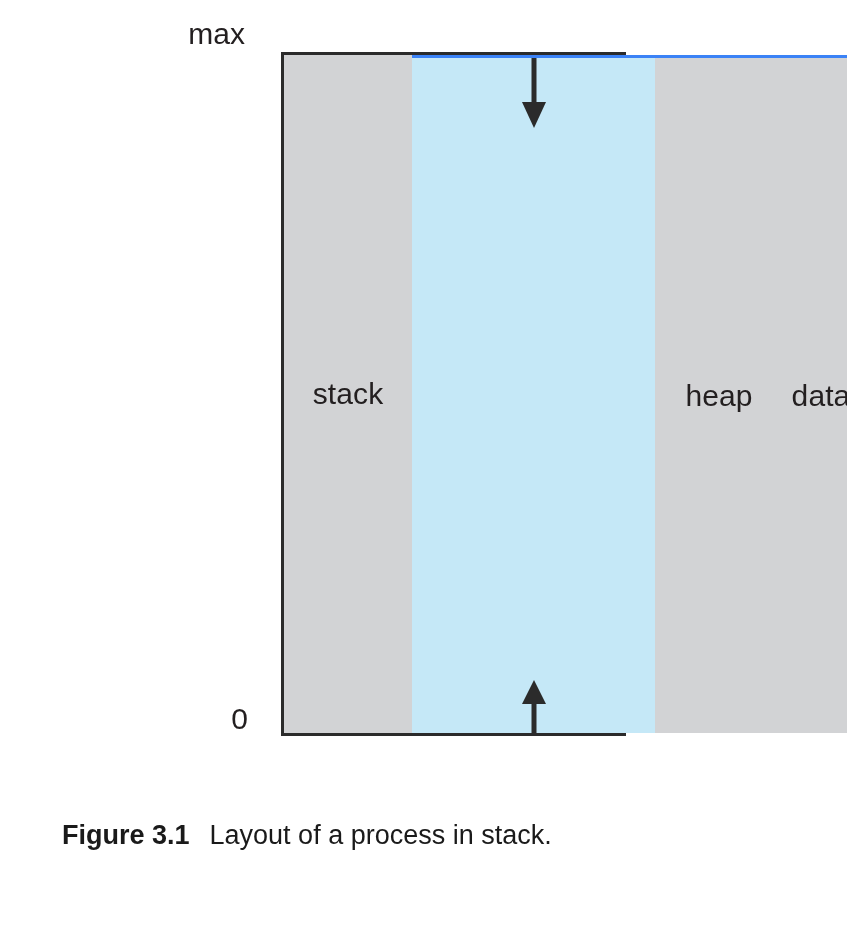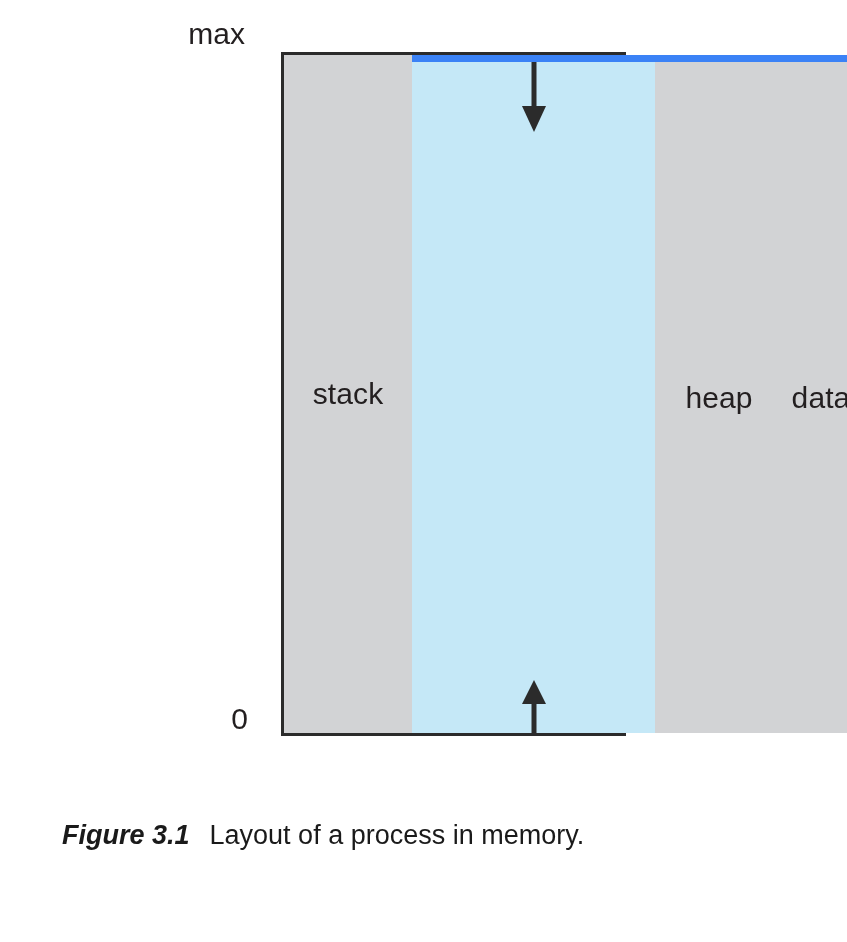--- a/index.html
+++ b/index.html
@@ -42,21 +42,21 @@
     box-sizing: border-box;
     display: flex;
     align-items: center;
     justify-content: center;
     font-size: 30px;
     line-height: 1;
     color: #231f20;
     letter-spacing: 0.1px;
   }
   .mem-segment + .mem-segment {
-    border-top: 7px solid #3b82f6;
+    border-top: 3px solid #3b82f6;
     padding-left: 27px;
   }
 
   .seg-stack { flex: 0 0 128px; background: #d2d3d5; }
   .seg-free  { flex: 0 0 243px; background: #c5e8f7; }
   .seg-heap  { flex: 0 0 101px; background: #d2d3d5; }
   .seg-data  { flex: 0 0 103px; background: #d2d3d5; }
   .seg-text  { flex: 1 1 auto;  background: #d2d3d5; }
 
   .seg-label { pointer-events: none; }
@@ -106,21 +106,20 @@
     left: 62px;
     top: 820px;
     width: 760px;
     font-size: 27px;
     line-height: 1.15;
     color: #1a1a1a;
     white-space: nowrap;
   }
   #caption-figure-number {
     font-weight: bold;
-    font-style: italic;
   }
   #caption-text {
     margin-left: 20px;
   }
 </style>
 </head>
 <body>
 
 <div id="figure-canvas">
 
@@ -158,16 +157,16 @@
     </div>
 
     <div class="mem-segment seg-data">
       <span class="seg-label">data</span>
     </div>
 
 
   </div>
 
   <div id="figure-caption">
-    <span id="caption-figure-number">Figure 3.1</span><span id="caption-text">Layout of a process in memory.</span>
+    <span id="caption-figure-number">Figure 3.1</span><span id="caption-text">Layout of a process in stack.</span>
   </div>
 
 </div>
 
 </body></html>

